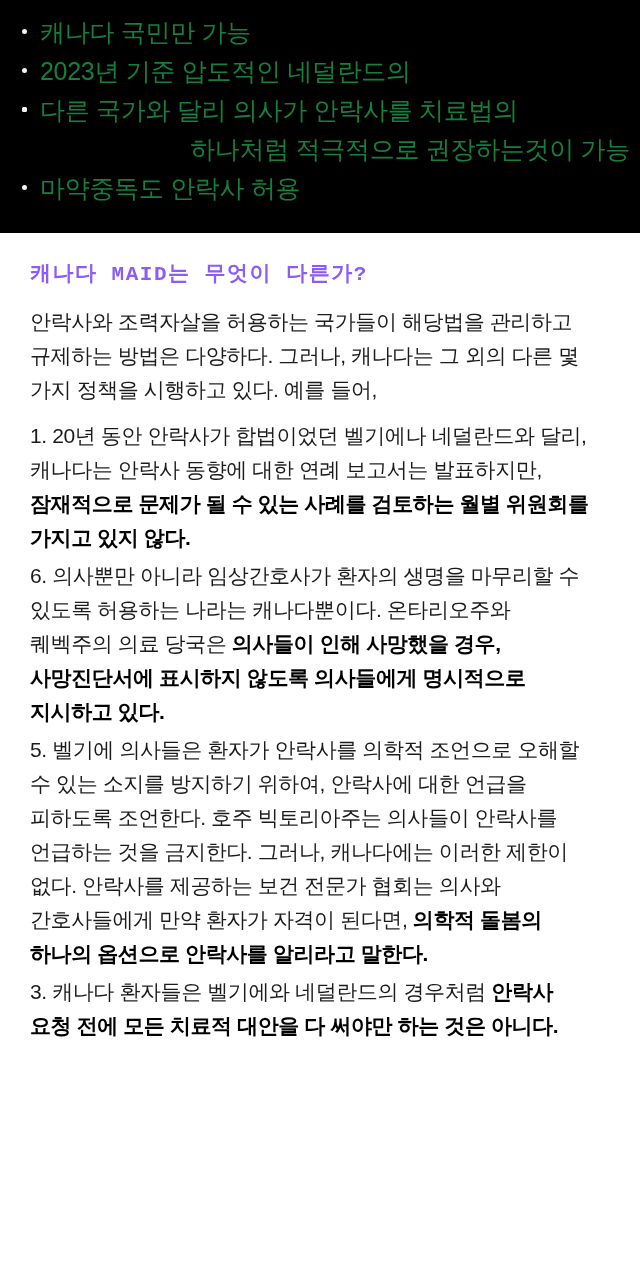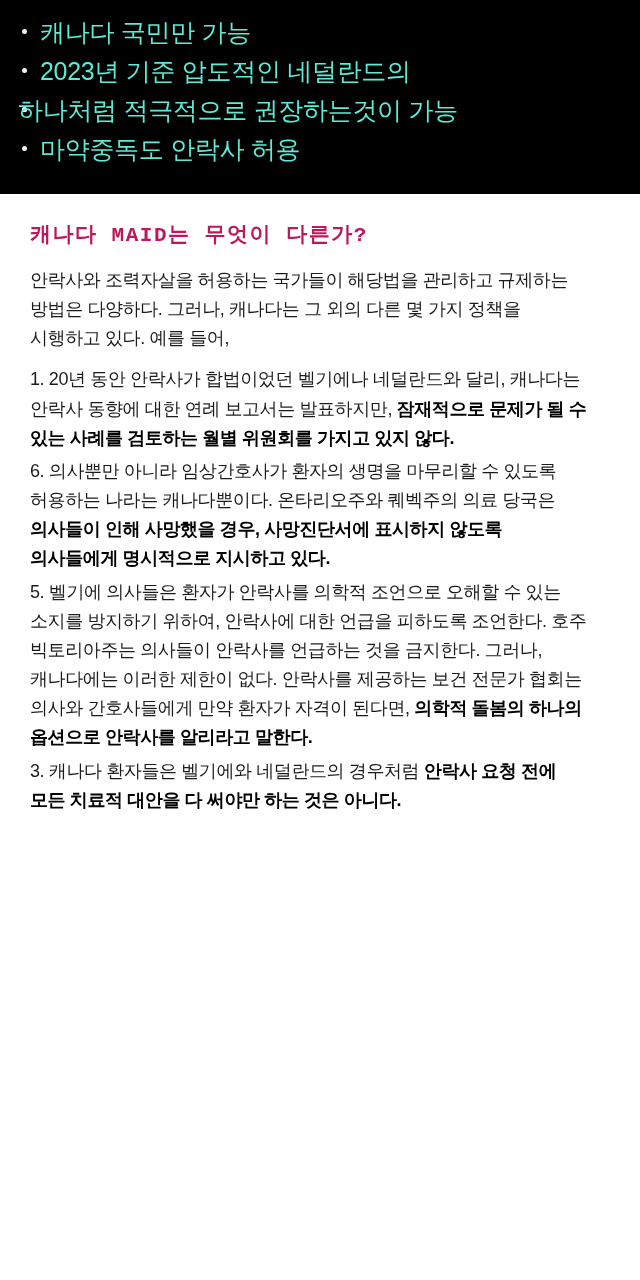--- a/index.html
+++ b/index.html
@@ -29,55 +29,56 @@
   }
   .bullet-list {
     list-style: none;
     margin: 0;
     padding: 0;
   }
   .bullet-list li {
     position: relative;
     font-size: 25px;
     line-height: 1.44;
-    color: #5eead4;
+    color: #15803d;
     padding-left: 30px;
     margin: 0 0 3px 0;
     letter-spacing: -0.3px;
     font-weight: 400;
   }
   .bullet-list li .dot {
     position: absolute;
     left: 12px;
     top: 0.60em;
     width: 5px;
     height: 5px;
     background: #f2f2f2;
     border-radius: 50%;
   }
   .bullet-list li.cont {
     padding-left: 8px;
+    text-align: right;
   }
 
   
   .article {
     padding: 26px 30px 0 30px;
     box-sizing: border-box;
     background: #ffffff;
   }
   .article-title {
-    color: #be185d;
+    color: #8b5cf6;
     font-size: 21px;
     font-weight: bold;
     letter-spacing: 1.5px;
     margin: 0 0 18px 0;
     font-family: "Liberation Mono", "DejaVu Sans Mono", monospace;
   }
   .para {
-    font-size: 18px;
+    font-size: 21px;
     line-height: 1.62;
     color: #1b1b1b;
     margin: 0 16px 4px 0;
     letter-spacing: -0.4px;
     word-break: keep-all;
   }
   .para b, .para .b {
     font-weight: bold;
     color: #000000;
   }
@@ -87,20 +88,21 @@
 <body>
 
 <div id="page">
 
   <div class="black-panel">
     <ul class="bullet-list">
       <li><span class="dot"></span><span>캐나다 국민만 가능</span></li>
       <li><span class="dot"></span><span>2023년 기준 압도적인 네덜란드의</span></li>
       <li><span class="dot"></span></li>
       <li><span class="dot"></span></li>
+      <li><span class="dot"></span><span>다른 국가와 달리 의사가 안락사를 치료법의</span></li>
       <li class="cont"><span>하나처럼 적극적으로 권장하는것이 가능</span></li>
       <li><span class="dot"></span><span>마약중독도 안락사 허용</span></li>
     </ul>
   </div>
 
   <div class="article">
     <div class="article-title">캐나다 MAID는 무엇이 다른가?</div>
 
     <p class="para spaced">안락사와 조력자살을 허용하는 국가들이 해당법을 관리하고 규제하는 방법은 다양하다. 그러나, 캐나다는 그 외의 다른 몇 가지 정책을 시행하고 있다. 예를 들어,</p>
 

